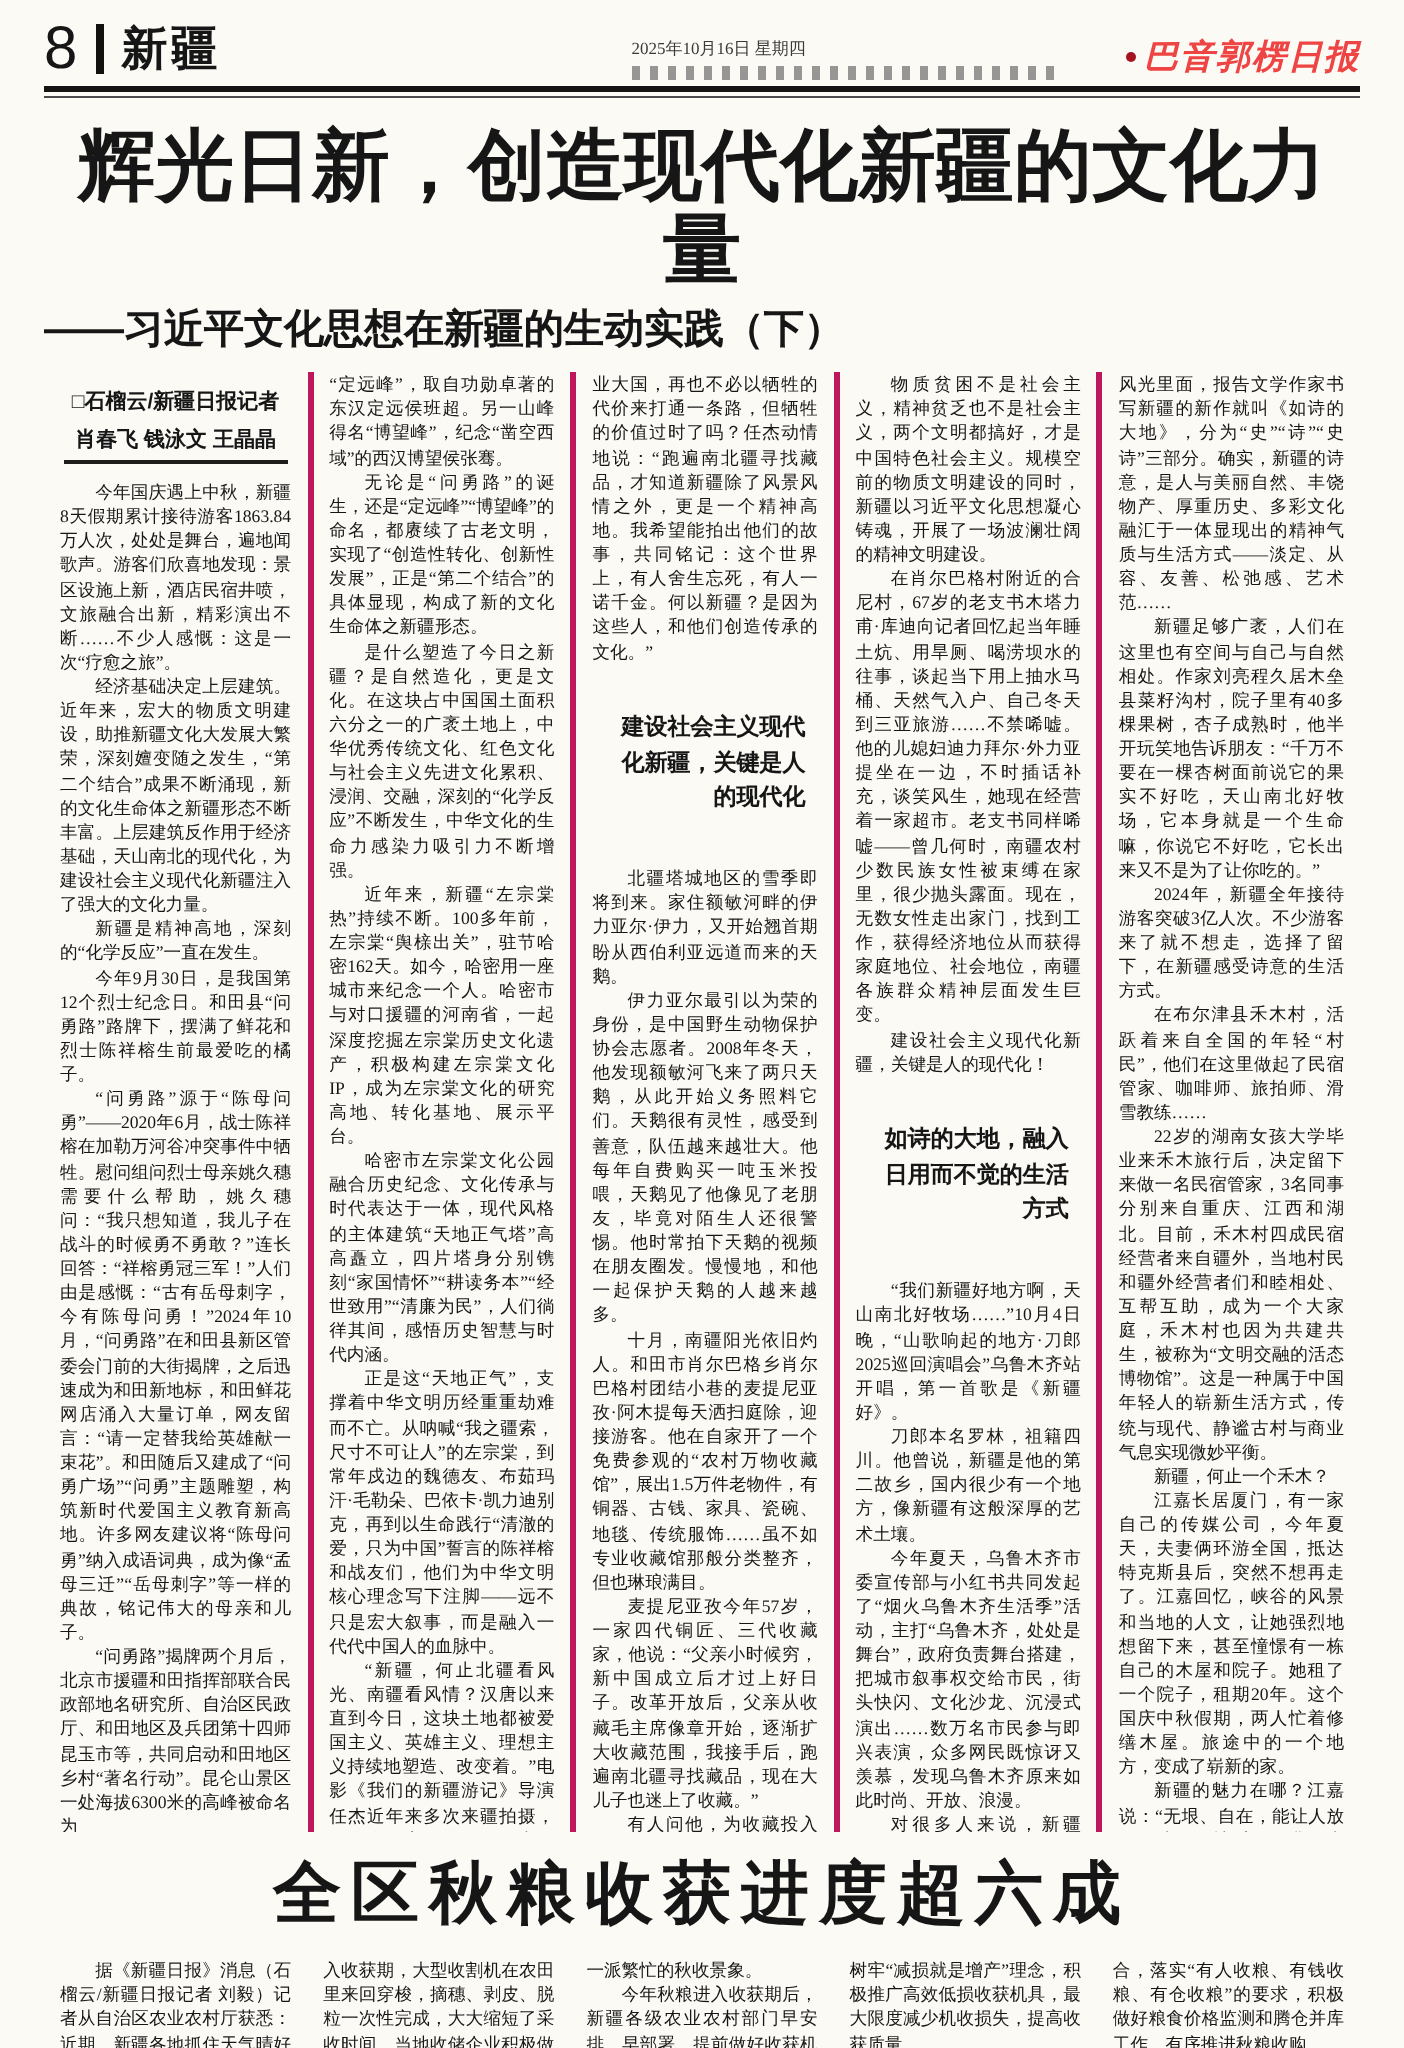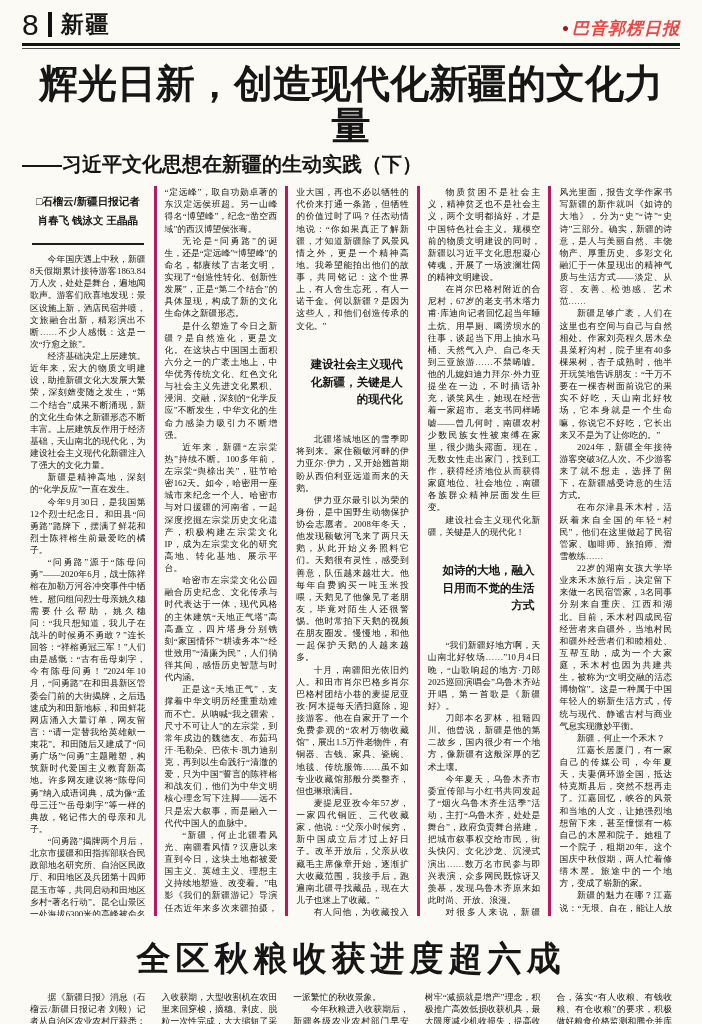--- a/index.html
+++ b/index.html
@@ -27,39 +27,43 @@
     font-weight:900;letter-spacing:0;font-family:"Liberation Sans","DejaVu Sans",sans-serif;}
   .subtitle{font-size:20px;font-weight:700;margin:4px 0 8px;
     font-family:"Liberation Sans","DejaVu Sans",sans-serif;}
   .cols{display:grid;grid-template-columns:repeat(5,1fr);margin-top:4px;}
   .lead-cols{height:730px;overflow:hidden;}
   .col{overflow:hidden;padding:0 8px;}
   .lead-cols .col + .col{border-left:3px solid #be185d;}
   .col p{margin:0;font-size:8.8px;line-height:1.38;text-align:justify;text-indent:2em;}
   .col p.cont{text-indent:0;}
   .byline{text-align:center;font-family:"Liberation Sans","DejaVu Sans",sans-serif;
-    font-weight:700;font-size:10.5px;line-height:1.8;padding:6px 0 13px;
+    font-weight:700;font-size:10.5px;line-height:1.8;padding:6px 0 0;
     border-bottom:2px solid #1d1d1d;margin:0 2px 8px;}
   .subhead{font-family:"Liberation Sans","DejaVu Sans",sans-serif;font-size:11.5px;
     font-weight:900;text-align:right;line-height:1.55;margin:24px 6px;}
   
   .bottom-title{text-align:center;font-size:34px;font-weight:900;letter-spacing:5px;
-    margin:20px 0 9px;font-family:"Liberation Serif","DejaVu Serif",serif;}
+    margin:8px 0 9px;font-family:"Liberation Serif","DejaVu Serif",serif;}
   .bottom-cols{height:120px;overflow:hidden;}
 </style>
 </head>
 <body>
 
 <div class="page">
 
   <div class="masthead">
     <div class="m-left">
       <span class="page-num">8</span>
       <span class="m-bar"></span>
       <span class="section-name">新疆</span>
+    </div>
+    <div class="m-mid">
+      <div>2025年10月16日 星期四</div>
+      <div class="micro"></div>
     </div>
     <div class="brand">
       <span class="brand-mark"></span>
       <span>巴音郭楞日报</span>
     </div>
   </div>
   <div class="head-rule"></div>
 
   <h1 class="headline">辉光日新，创造现代化新疆的文化力量</h1>
   <div class="subtitle">——习近平文化思想在新疆的生动实践（下）</div>
@@ -80,21 +84,21 @@
       <div class="col">
         <p class="cont">“定远峰”，取自功勋卓著的东汉定远侯班超。另一山峰得名“博望峰”，纪念“凿空西域”的西汉博望侯张骞。</p>
         <p>无论是“问勇路”的诞生，还是“定远峰”“博望峰”的命名，都赓续了古老文明，实现了“创造性转化、创新性发展”，正是“第二个结合”的具体显现，构成了新的文化生命体之新疆形态。</p>
         <p>是什么塑造了今日之新疆？是自然造化，更是文化。在这块占中国国土面积六分之一的广袤土地上，中华优秀传统文化、红色文化与社会主义先进文化累积、浸润、交融，深刻的“化学反应”不断发生，中华文化的生命力感染力吸引力不断增强。</p>
         <p>近年来，新疆“左宗棠热”持续不断。100多年前，左宗棠“舆榇出关”，驻节哈密162天。如今，哈密用一座城市来纪念一个人。哈密市与对口援疆的河南省，一起深度挖掘左宗棠历史文化遗产，积极构建左宗棠文化IP，成为左宗棠文化的研究高地、转化基地、展示平台。</p>
         <p>哈密市左宗棠文化公园融合历史纪念、文化传承与时代表达于一体，现代风格的主体建筑“天地正气塔”高高矗立，四片塔身分别镌刻“家国情怀”“耕读务本”“经世致用”“清廉为民”，人们徜徉其间，感悟历史智慧与时代内涵。</p>
         <p>正是这“天地正气”，支撑着中华文明历经重重劫难而不亡。从呐喊“我之疆索，尺寸不可让人”的左宗棠，到常年戍边的魏德友、布茹玛汗·毛勒朵、巴依卡·凯力迪别克，再到以生命践行“清澈的爱，只为中国”誓言的陈祥榕和战友们，他们为中华文明核心理念写下注脚——远不只是宏大叙事，而是融入一代代中国人的血脉中。</p>
         <p>“新疆，何止北疆看风光、南疆看风情？汉唐以来直到今日，这块土地都被爱国主义、英雄主义、理想主义持续地塑造、改变着。”电影《我们的新疆游记》导演任杰近年来多次来疆拍摄，他念念不忘一个个的故事：修建独库公路时牺牲的168位烈士，有战友余生守护；烈士墙上一长串名字，让他们思绪难平、终生难忘……</p>
       </div>
       <div class="col">
-        <p class="cont">业大国，再也不必以牺牲的代价来打通一条路，但牺牲的价值过时了吗？任杰动情地说：“你如果真正了解新疆，才知道新疆除了风景风情之外，更是一个精神高地。我希望能拍出他们的故事，共同铭记：这个世界上，有人舍生忘死，有人一诺千金。何以新疆？是因为这些人，和他们创造传承的文化。”</p>
+        <p class="cont">业大国，再也不必以牺牲的代价来打通一条路，但牺牲的价值过时了吗？任杰动情地说：“跑遍南北疆寻找藏品，才知道新疆除了风景风情之外，更是一个精神高地。我希望能拍出他们的故事，共同铭记：这个世界上，有人舍生忘死，有人一诺千金。何以新疆？是因为这些人，和他们创造传承的文化。”</p>
         <h3 class="subhead">建设社会主义现代化新疆，关键是人的现代化</h3>
         <p>北疆塔城地区的雪季即将到来。家住额敏河畔的伊力亚尔·伊力，又开始翘首期盼从西伯利亚远道而来的天鹅。</p>
         <p>伊力亚尔最引以为荣的身份，是中国野生动物保护协会志愿者。2008年冬天，他发现额敏河飞来了两只天鹅，从此开始义务照料它们。天鹅很有灵性，感受到善意，队伍越来越壮大。他每年自费购买一吨玉米投喂，天鹅见了他像见了老朋友，毕竟对陌生人还很警惕。他时常拍下天鹅的视频在朋友圈发。慢慢地，和他一起保护天鹅的人越来越多。</p>
         <p>十月，南疆阳光依旧灼人。和田市肖尔巴格乡肖尔巴格村团结小巷的麦提尼亚孜·阿木提每天洒扫庭除，迎接游客。他在自家开了一个免费参观的“农村万物收藏馆”，展出1.5万件老物件，有铜器、古钱、家具、瓷碗、地毯、传统服饰……虽不如专业收藏馆那般分类整齐，但也琳琅满目。</p>
         <p>麦提尼亚孜今年57岁，一家四代铜匠、三代收藏家，他说：“父亲小时候穷，新中国成立后才过上好日子。改革开放后，父亲从收藏毛主席像章开始，逐渐扩大收藏范围，我接手后，跑遍南北疆寻找藏品，现在大儿子也迷上了收藏。”</p>
         <p>有人问他，为收藏投入了不少钱，又不收门票，图啥？他回答：“通过收藏，让大家看看过去的苦日子是啥样，明白现在的日子有多好，就够了。”</p>
         <p>北疆志愿者伊力亚尔，南疆收藏家麦提尼亚孜，两位普通农民，却实证了近年来天山南北物的全面丰富与人的全面发展，口袋里鼓囊囊，精神上亮堂堂。</p>
       </div>
       <div class="col">
         <p>物质贫困不是社会主义，精神贫乏也不是社会主义，两个文明都搞好，才是中国特色社会主义。规模空前的物质文明建设的同时，新疆以习近平文化思想凝心铸魂，开展了一场波澜壮阔的精神文明建设。</p>

